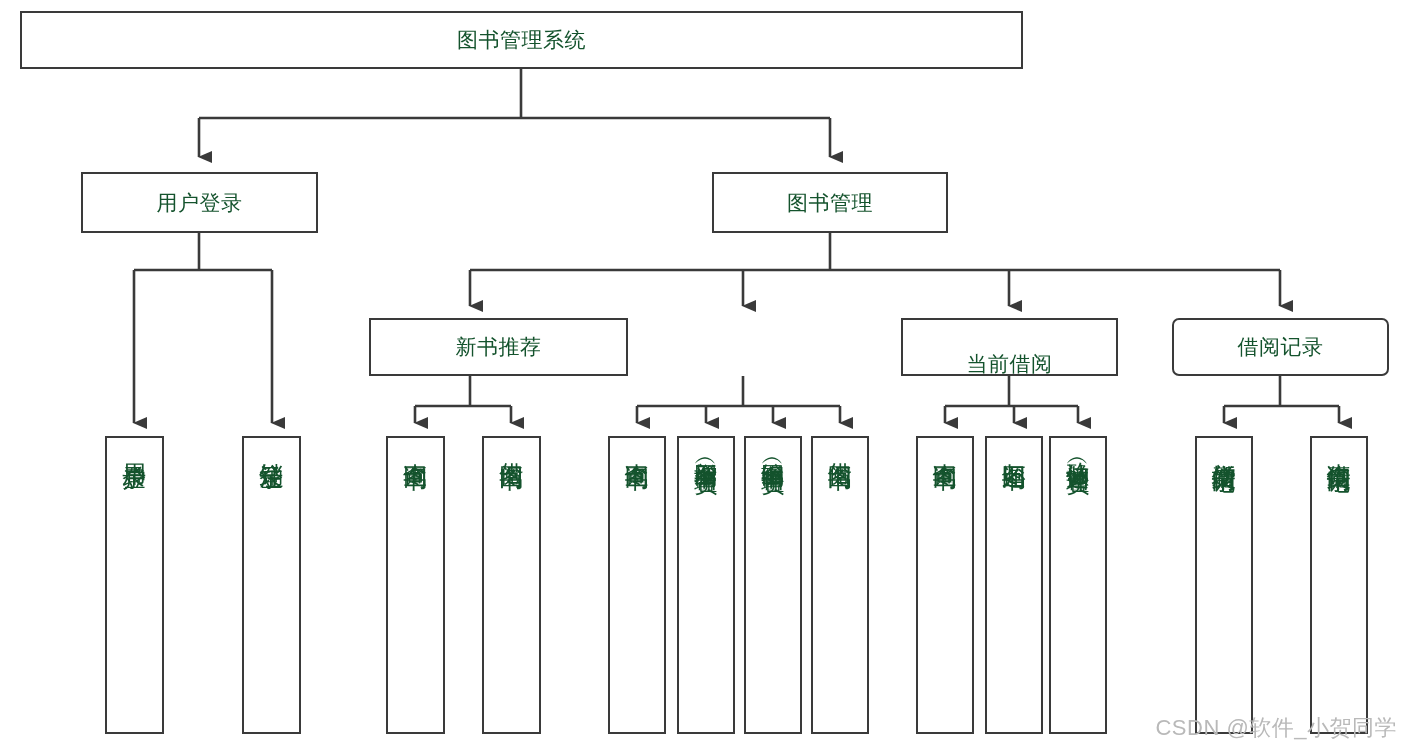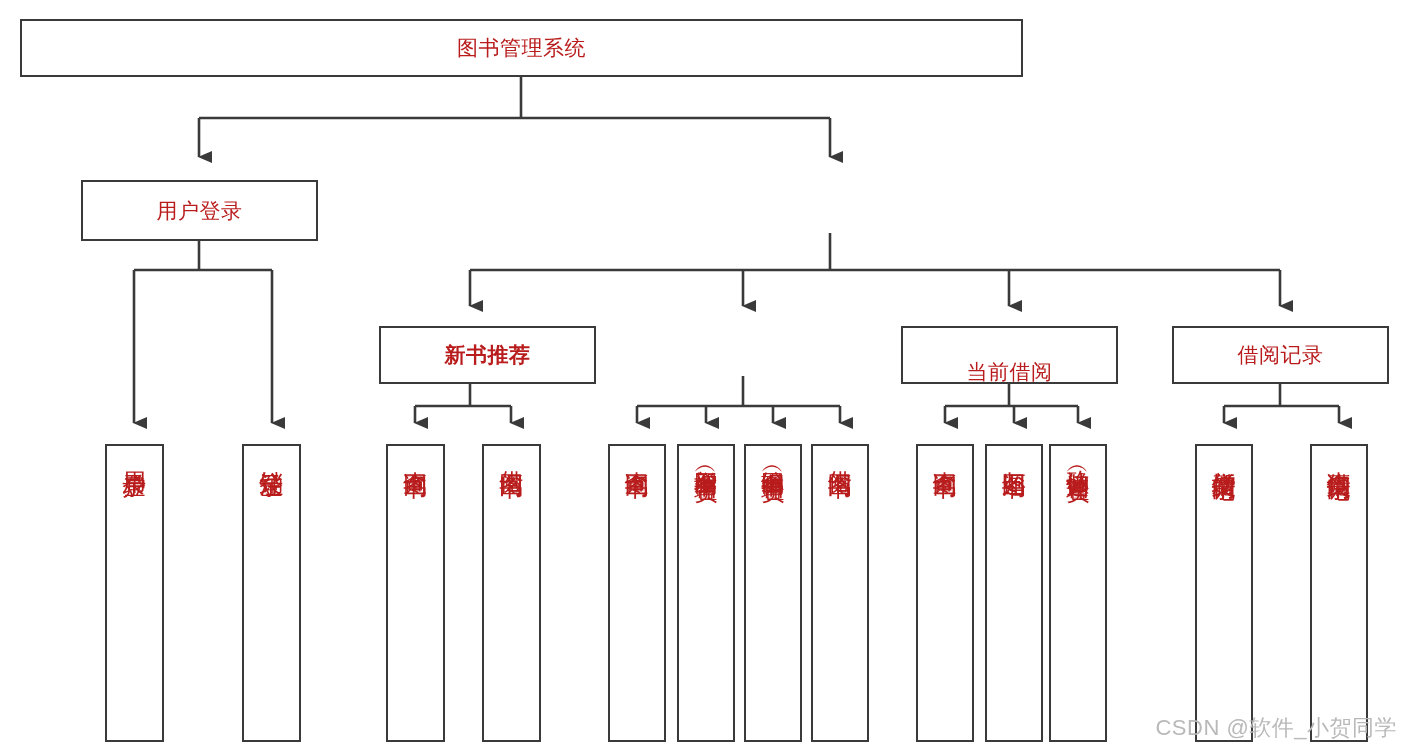--- a/index.html
+++ b/index.html
@@ -25,22 +25,21 @@
     height: 747px;
   }
   .node {
     position: absolute;
     box-sizing: border-box;
     background: #ffffff;
     border: 2px solid #3a3a3a;
     display: flex;
     align-items: center;
     justify-content: center;
-    color: #b91c1c;
-    margin-top: 8px;
+    color: #14532d;
   }
   .node .label {
     display: block;
     text-align: center;
     line-height: 1.02;
     letter-spacing: 0.5px;
   }
   .node.horiz .label {
     font-size: 21px;
     white-space: nowrap;
@@ -126,28 +125,31 @@
     </g>
   </svg>
 
   <div class="node horiz" style="left:20px; top:11px; width:1003px; height:58px;">
     <span class="label">图书管理系统</span>
   </div>
 
   <div class="node horiz" style="left:81px; top:172px; width:237px; height:61px;">
     <span class="label">用户登录</span>
   </div>
+  <div class="node horiz" style="left:712px; top:172px; width:236px; height:61px;">
+    <span class="label">图书管理</span>
+  </div>
 
-  <div class="node horiz" style="left:379px; top:318px; width:217px; height:58px;font-weight:bold;">
+  <div class="node horiz" style="left:369px; top:318px; width:259px; height:58px;">
     <span class="label">新书推荐</span>
   </div>
   <div class="node horiz" style="left:901px; top:318px; width:217px; height:58px;align-items:flex-end;">
     <span class="label">当前借阅</span>
   </div>
-  <div class="node horiz" style="left:1172px; top:318px; width:217px; height:58px;">
+  <div class="node horiz" style="left:1172px; top:318px; width:217px; height:58px;border-radius:7px;">
     <span class="label">借阅记录</span>
   </div>
 
   <div class="node vert" style="left:105px; top:436px; width:59px; height:298px;">
     <span class="label">用户登录</span>
   </div>
   <div class="node vert" style="left:242px; top:436px; width:59px; height:298px;">
     <span class="label">注销登录</span>
   </div>
 

